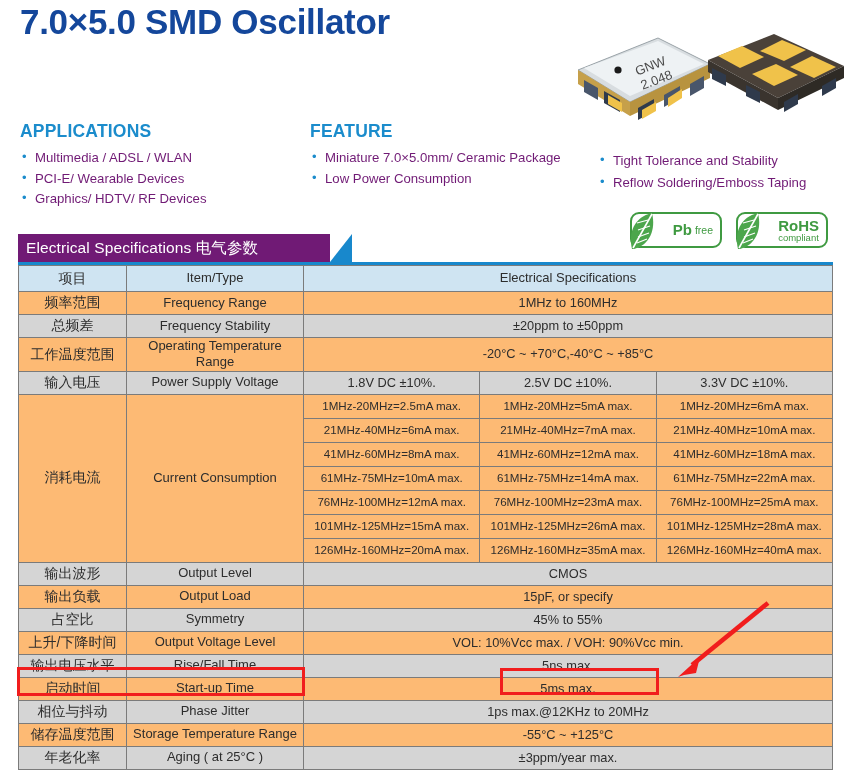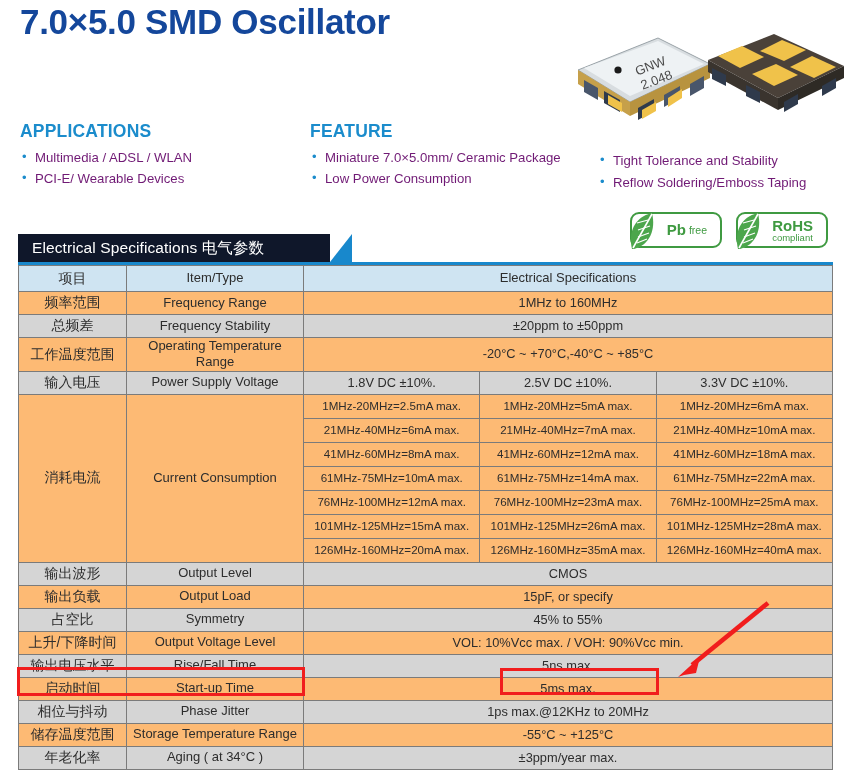--- a/index.html
+++ b/index.html
@@ -76,21 +76,21 @@
   }
   .badge {
     position: relative;
     width: 92px; height: 36px;
     border: 2px solid #3f9a41;
     border-radius: 9px;
     background: #ffffff;
     display: flex;
     align-items: center;
     justify-content: flex-end;
-    padding-right: 13px;
+    padding-right: 7px;
   }
   .badge .leaf {
     position: absolute;
     left: -6px; top: -3px;
     width: 34px; height: 40px;
   }
   .badge-txt { text-align: left; line-height: 1.02; }
   .badge-main {
     font-size: 15px; font-weight: bold; color: #3f9a41;
     display: block;
@@ -98,23 +98,23 @@
   .badge-sub {
     font-size: 9.5px; color: #3f9a41; display: block;
   }
   .badge-inline { font-size: 10.5px; font-weight: normal; }
 
   
   #spec-banner {
     position: absolute;
     left: 18px; top: 234px;
     width: 312px; height: 28px;
-    background: #0f172a;
+    background: #701a75;
     display: flex; align-items: center;
-    padding-left: 14px;
+    padding-left: 8px;
   }
   #spec-banner::after {
     content: "";
     position: absolute;
     right: -22px; top: 0;
     width: 0; height: 0;
     border-style: solid;
     border-width: 0 0 28px 22px;
     border-color: transparent transparent #1888cc transparent;
   }
@@ -211,20 +211,21 @@
     <polygon points="186,63 200,70 200,81 186,74" fill="#2f3a4c"></polygon>
     <polygon points="224,80 238,72 238,82 224,90" fill="#2f3a4c"></polygon>
     <polygon points="262,64 276,56 276,66 262,74" fill="#2f3a4c"></polygon>
   </g>
 </svg>
 
 <div class="sec-head" id="applications-heading">APPLICATIONS</div>
 <ul class="bullet-list" id="applications-list">
   <li>Multimedia / ADSL / WLAN</li>
   <li>PCI-E/ Wearable Devices</li>
+  <li>Graphics/ HDTV/ RF Devices</li>
 </ul>
 
 <div class="sec-head" id="feature-heading">FEATURE</div>
 <ul class="bullet-list" id="feature-list">
   <li>Miniature 7.0×5.0mm/ Ceramic Package</li>
   <li>Low Power Consumption</li>
 </ul>
 <ul class="bullet-list" id="extra-list">
   <li>Tight Tolerance and Stability</li>
   <li>Reflow Soldering/Emboss Taping</li>
@@ -365,21 +366,21 @@
       <td class="col-en en">Phase Jitter</td>
       <td class="val" colspan="3">1ps max.@12KHz to 20MHz</td>
     </tr>
     <tr class="row-white">
       <td class="col-cn cn">储存温度范围</td>
       <td class="col-en en">Storage Temperature Range</td>
       <td class="val" colspan="3">-55°C ~ +125°C</td>
     </tr>
     <tr class="row-alt">
       <td class="col-cn cn">年老化率</td>
-      <td class="col-en en">Aging ( at 34°C )</td>
+      <td class="col-en en">Aging ( at 25°C )</td>
       <td class="val" colspan="3">±3ppm/year max.</td>
     </tr>
   </tbody>
 </table>
 
 <div class="red-box" id="redbox-startup-label"></div>
 <div class="red-box" id="redbox-startup-value"></div>
 <svg id="red-arrow" viewBox="0 0 130 90">
   <line x1="118" y1="8" x2="42" y2="70" stroke="#f11d1d" stroke-width="4.5"></line>
   <polygon points="28,82 50,62 46,78 34,80" fill="#f11d1d"></polygon>

